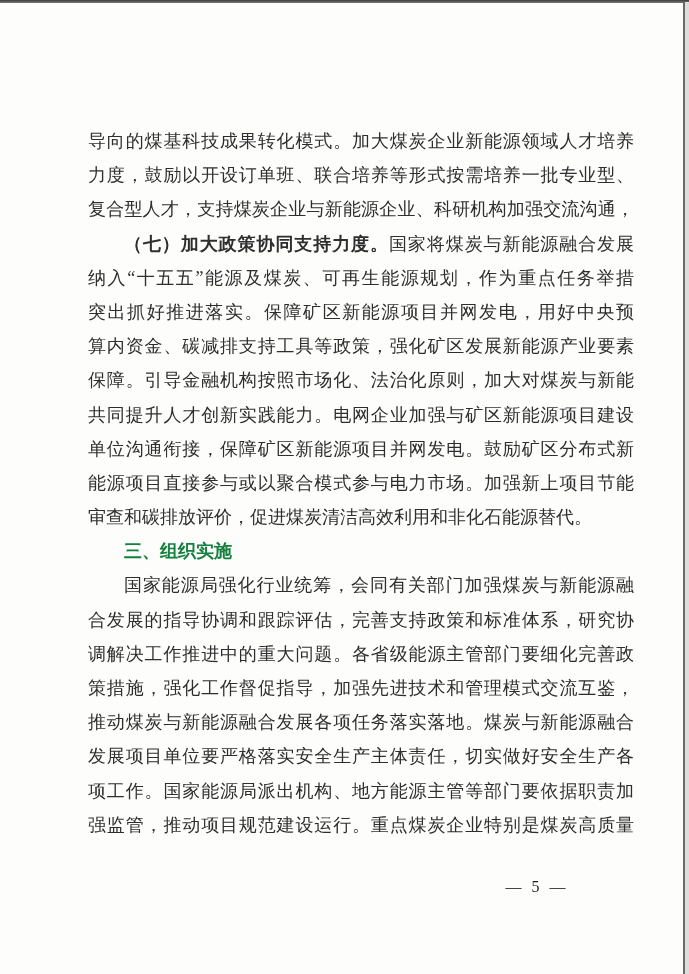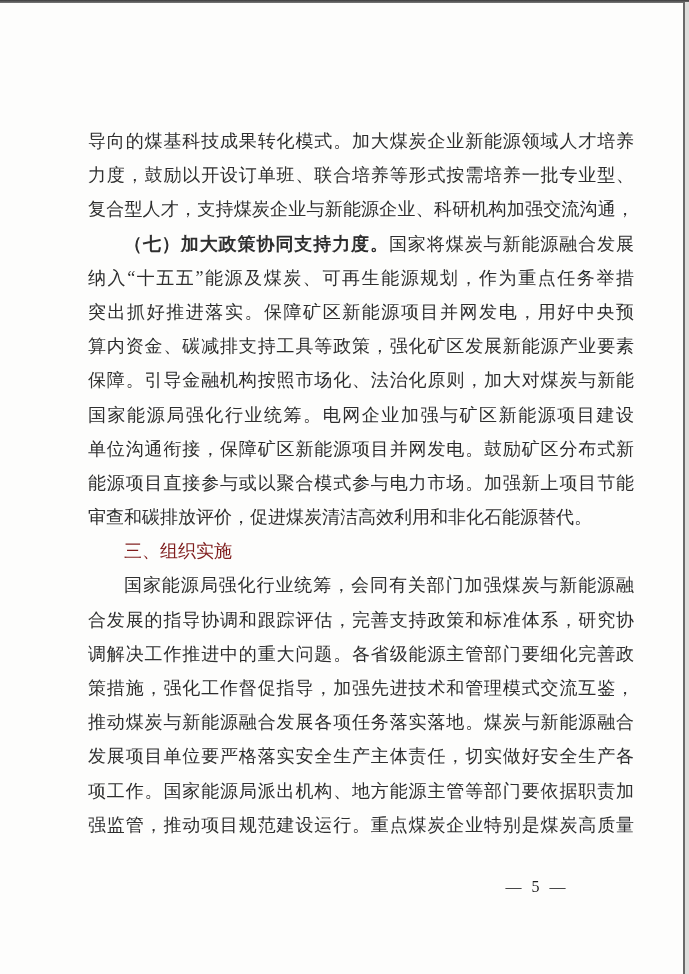--- a/index.html
+++ b/index.html
@@ -42,22 +42,22 @@
     text-align: justify;
     text-align-last: justify;
     overflow: hidden;
     white-space: nowrap0; 
   }
   .line.last { text-align-last: left; }
   .line.indent { padding-left: 36px; }
   .lead-bold { font-weight: 700; }
   .heading {
     font-family: "Liberation Sans", "DejaVu Sans", sans-serif;
-    font-weight: 400;
-    color: #7f1d1d;
+    font-weight: 700;
+    color: #15803d;
     text-align-last: left;
   }
   .page-number {
     position: absolute; left: 500px; top: 878px; width: 74px;
     font-size: 16px;
     color: #1f1f1f;
     text-align: center;
     letter-spacing: 3px;
   }
 </style>
@@ -77,21 +77,21 @@
       <div class="line">力度，鼓励以开设订单班、联合培养等形式按需培养一批专业型、</div>
       <div class="line">复合型人才，支持煤炭企业与新能源企业、科研机构加强交流沟通，</div>
     </div>
 
     <div>
       <div class="line indent"><span class="lead-bold">（七）加大政策协同支持力度。</span><span>国家将煤炭与新能源融合发展</span></div>
       <div class="line">纳入“十五五”能源及煤炭、可再生能源规划，作为重点任务举措</div>
       <div class="line">突出抓好推进落实。保障矿区新能源项目并网发电，用好中央预</div>
       <div class="line">算内资金、碳减排支持工具等政策，强化矿区发展新能源产业要素</div>
       <div class="line">保障。引导金融机构按照市场化、法治化原则，加大对煤炭与新能</div>
-      <div class="line">国家能源局强化行业统筹。电网企业加强与矿区新能源项目建设</div>
+      <div class="line">共同提升人才创新实践能力。电网企业加强与矿区新能源项目建设</div>
       <div class="line">单位沟通衔接，保障矿区新能源项目并网发电。鼓励矿区分布式新</div>
       <div class="line">能源项目直接参与或以聚合模式参与电力市场。加强新上项目节能</div>
       <div class="line last">审查和碳排放评价，促进煤炭清洁高效利用和非化石能源替代。</div>
     </div>
 
     <div class="line heading indent">三、组织实施</div>
 
     <div>
       <div class="line indent">国家能源局强化行业统筹，会同有关部门加强煤炭与新能源融</div>
       <div class="line">合发展的指导协调和跟踪评估，完善支持政策和标准体系，研究协</div>

